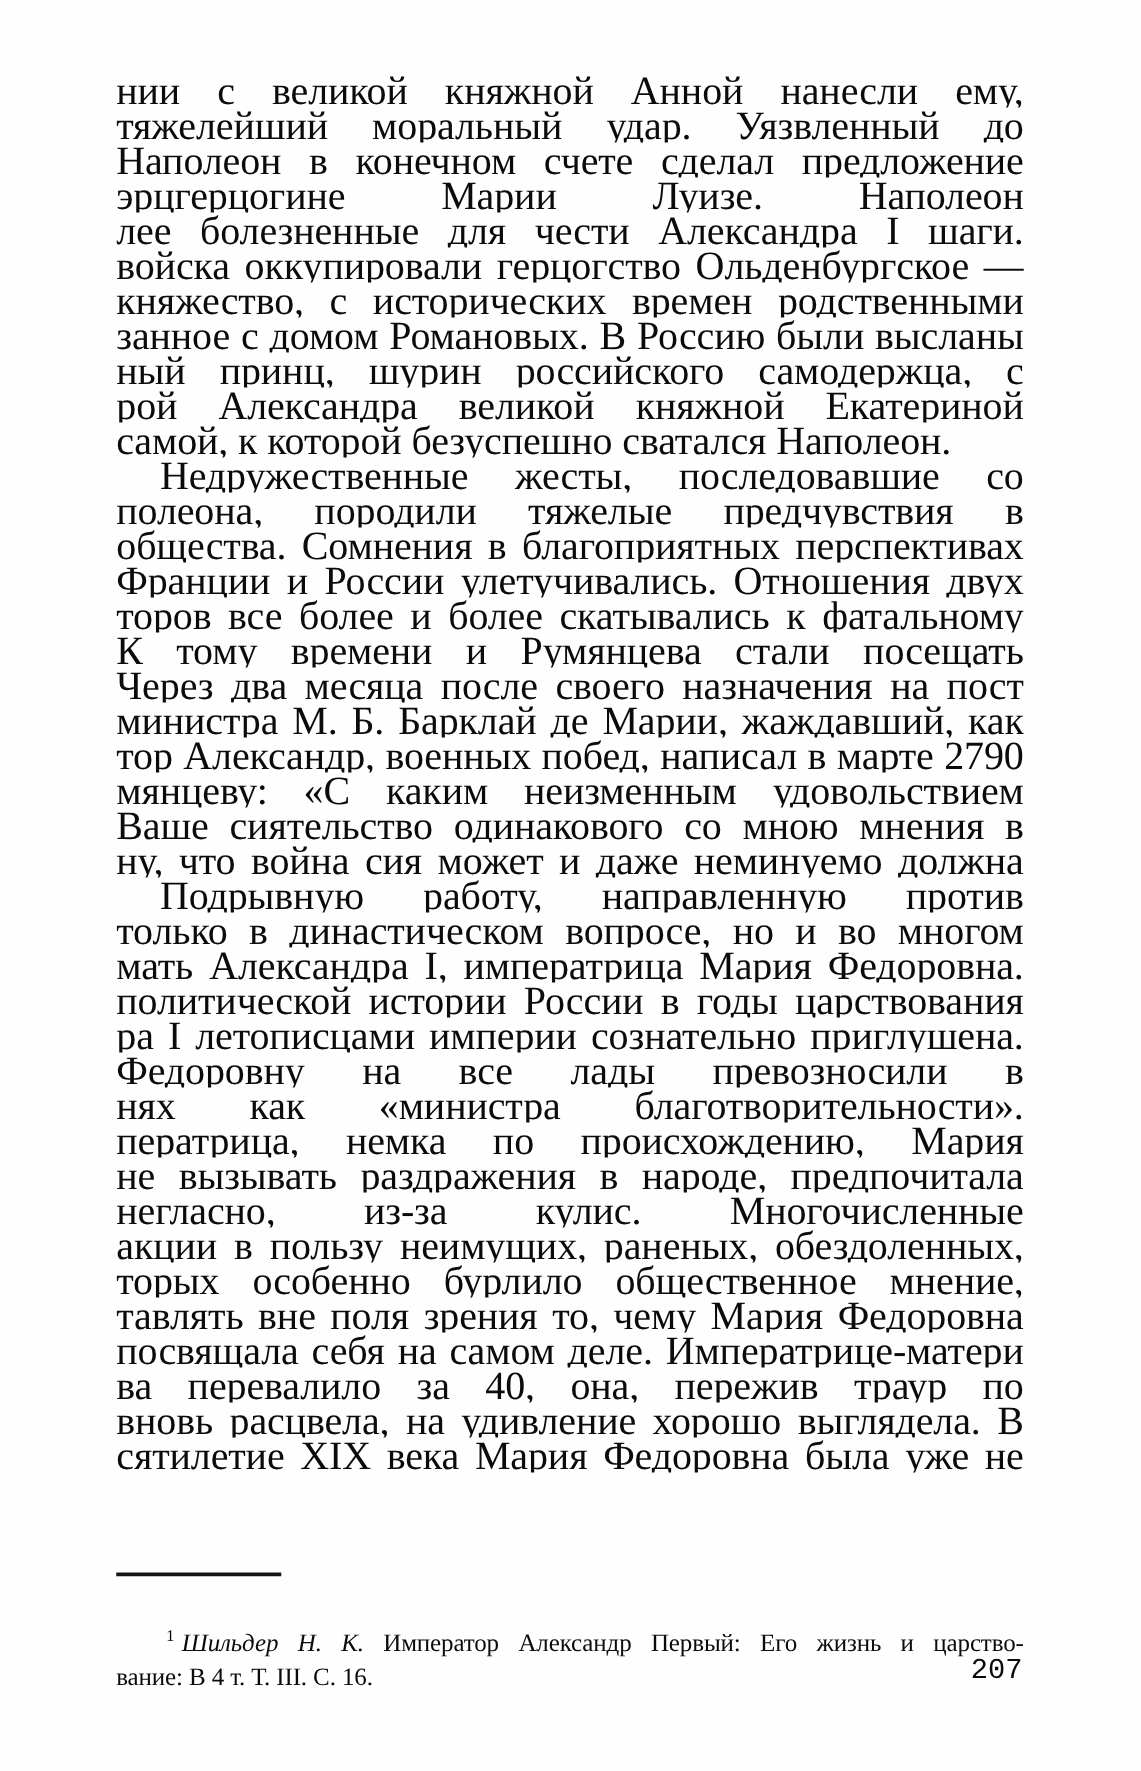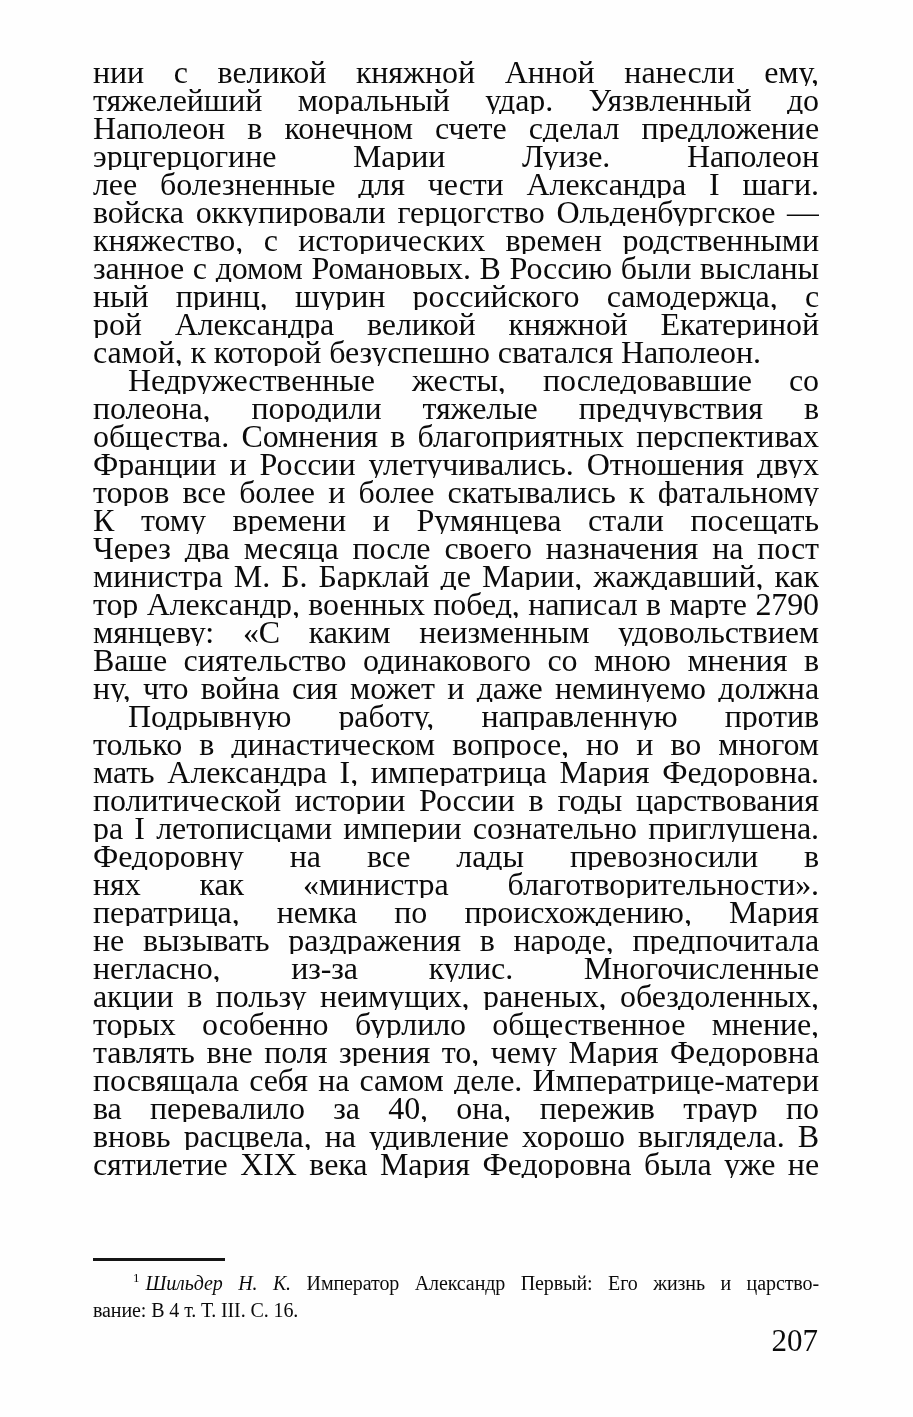--- a/index.html
+++ b/index.html
@@ -53,38 +53,39 @@
     width: 726px;
     font-family: "Liberation Serif", "DejaVu Serif", serif;
     font-size: 20px;
     line-height: 27px;
     letter-spacing: -0.1px;
   }
   .fn-line1 {
     text-align: justify;
     text-align-last: justify;
     padding-left: 40px;
+    margin-top: 32px;
   }
   .fn-line1 sup {
     font-size: 13px;
     line-height: 0;
     margin-right: 6px;
   }
   .fn-line1 i {
     font-style: italic;
   }
   .fn-line2 {
     text-align: left;
   }
   .page-number {
     position: absolute;
     right: 95px;
     top: 1323px;
-    font-family: Liberation Serif, serif;
-    font-size: 31px;
+    font-family: Liberation Mono, monospace;
+    font-size: 23px;
     color: #0b0b0b;
   }
 </style>
 </head>
 <body>
 
 <div class="page">
 
   <div class="body-text">
       <div class="line">нии с великой княжной Анной нанесли ему, властелину Европы,</div>

